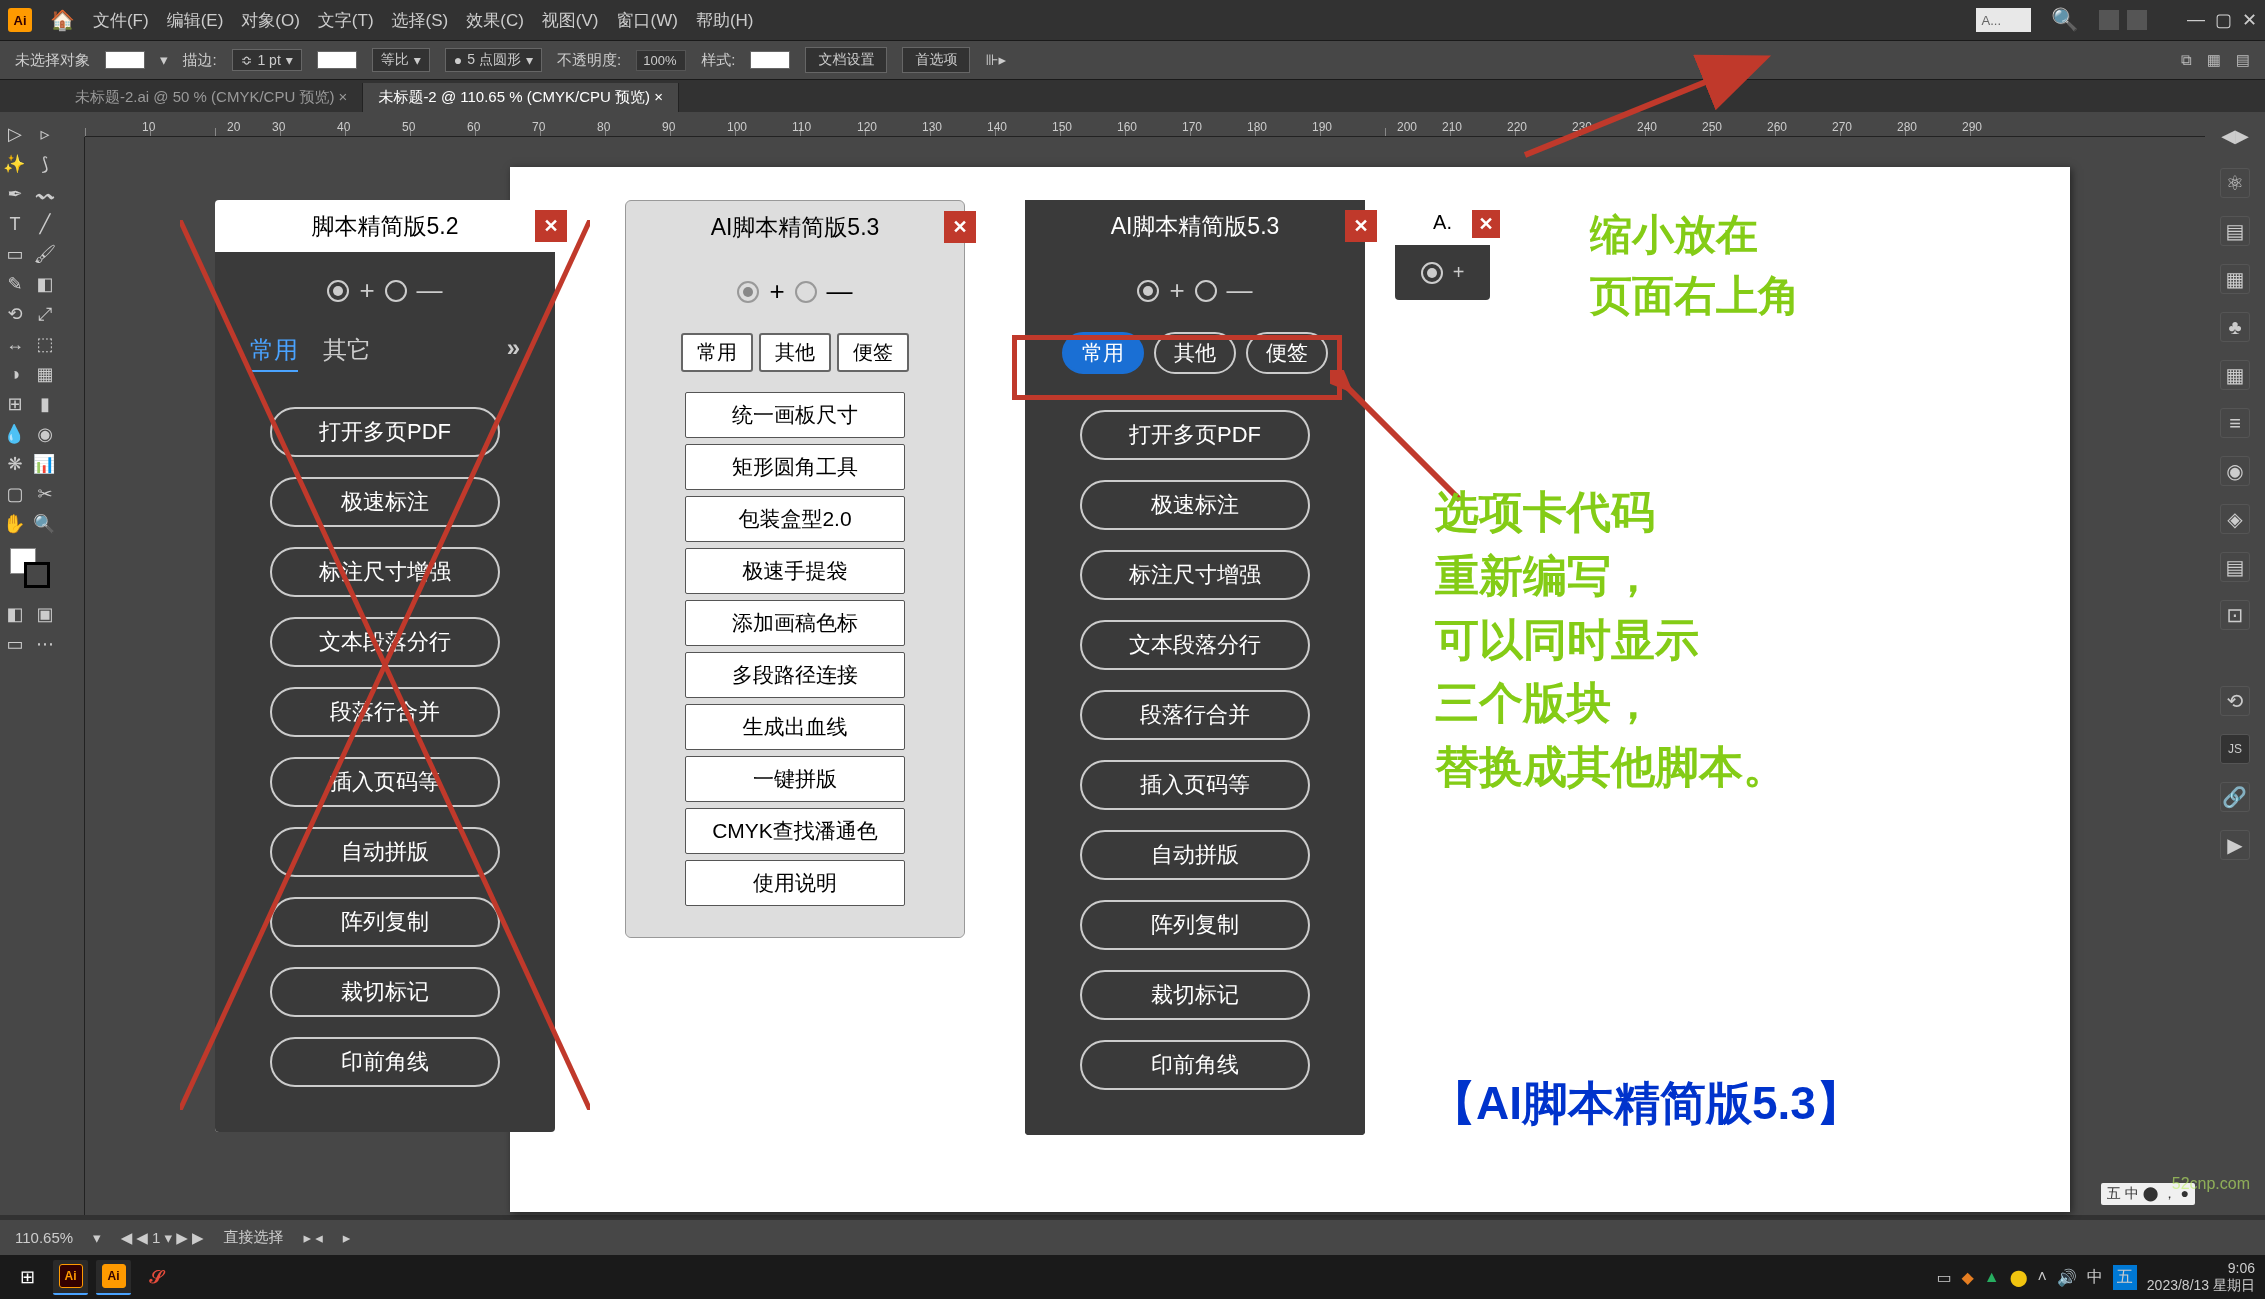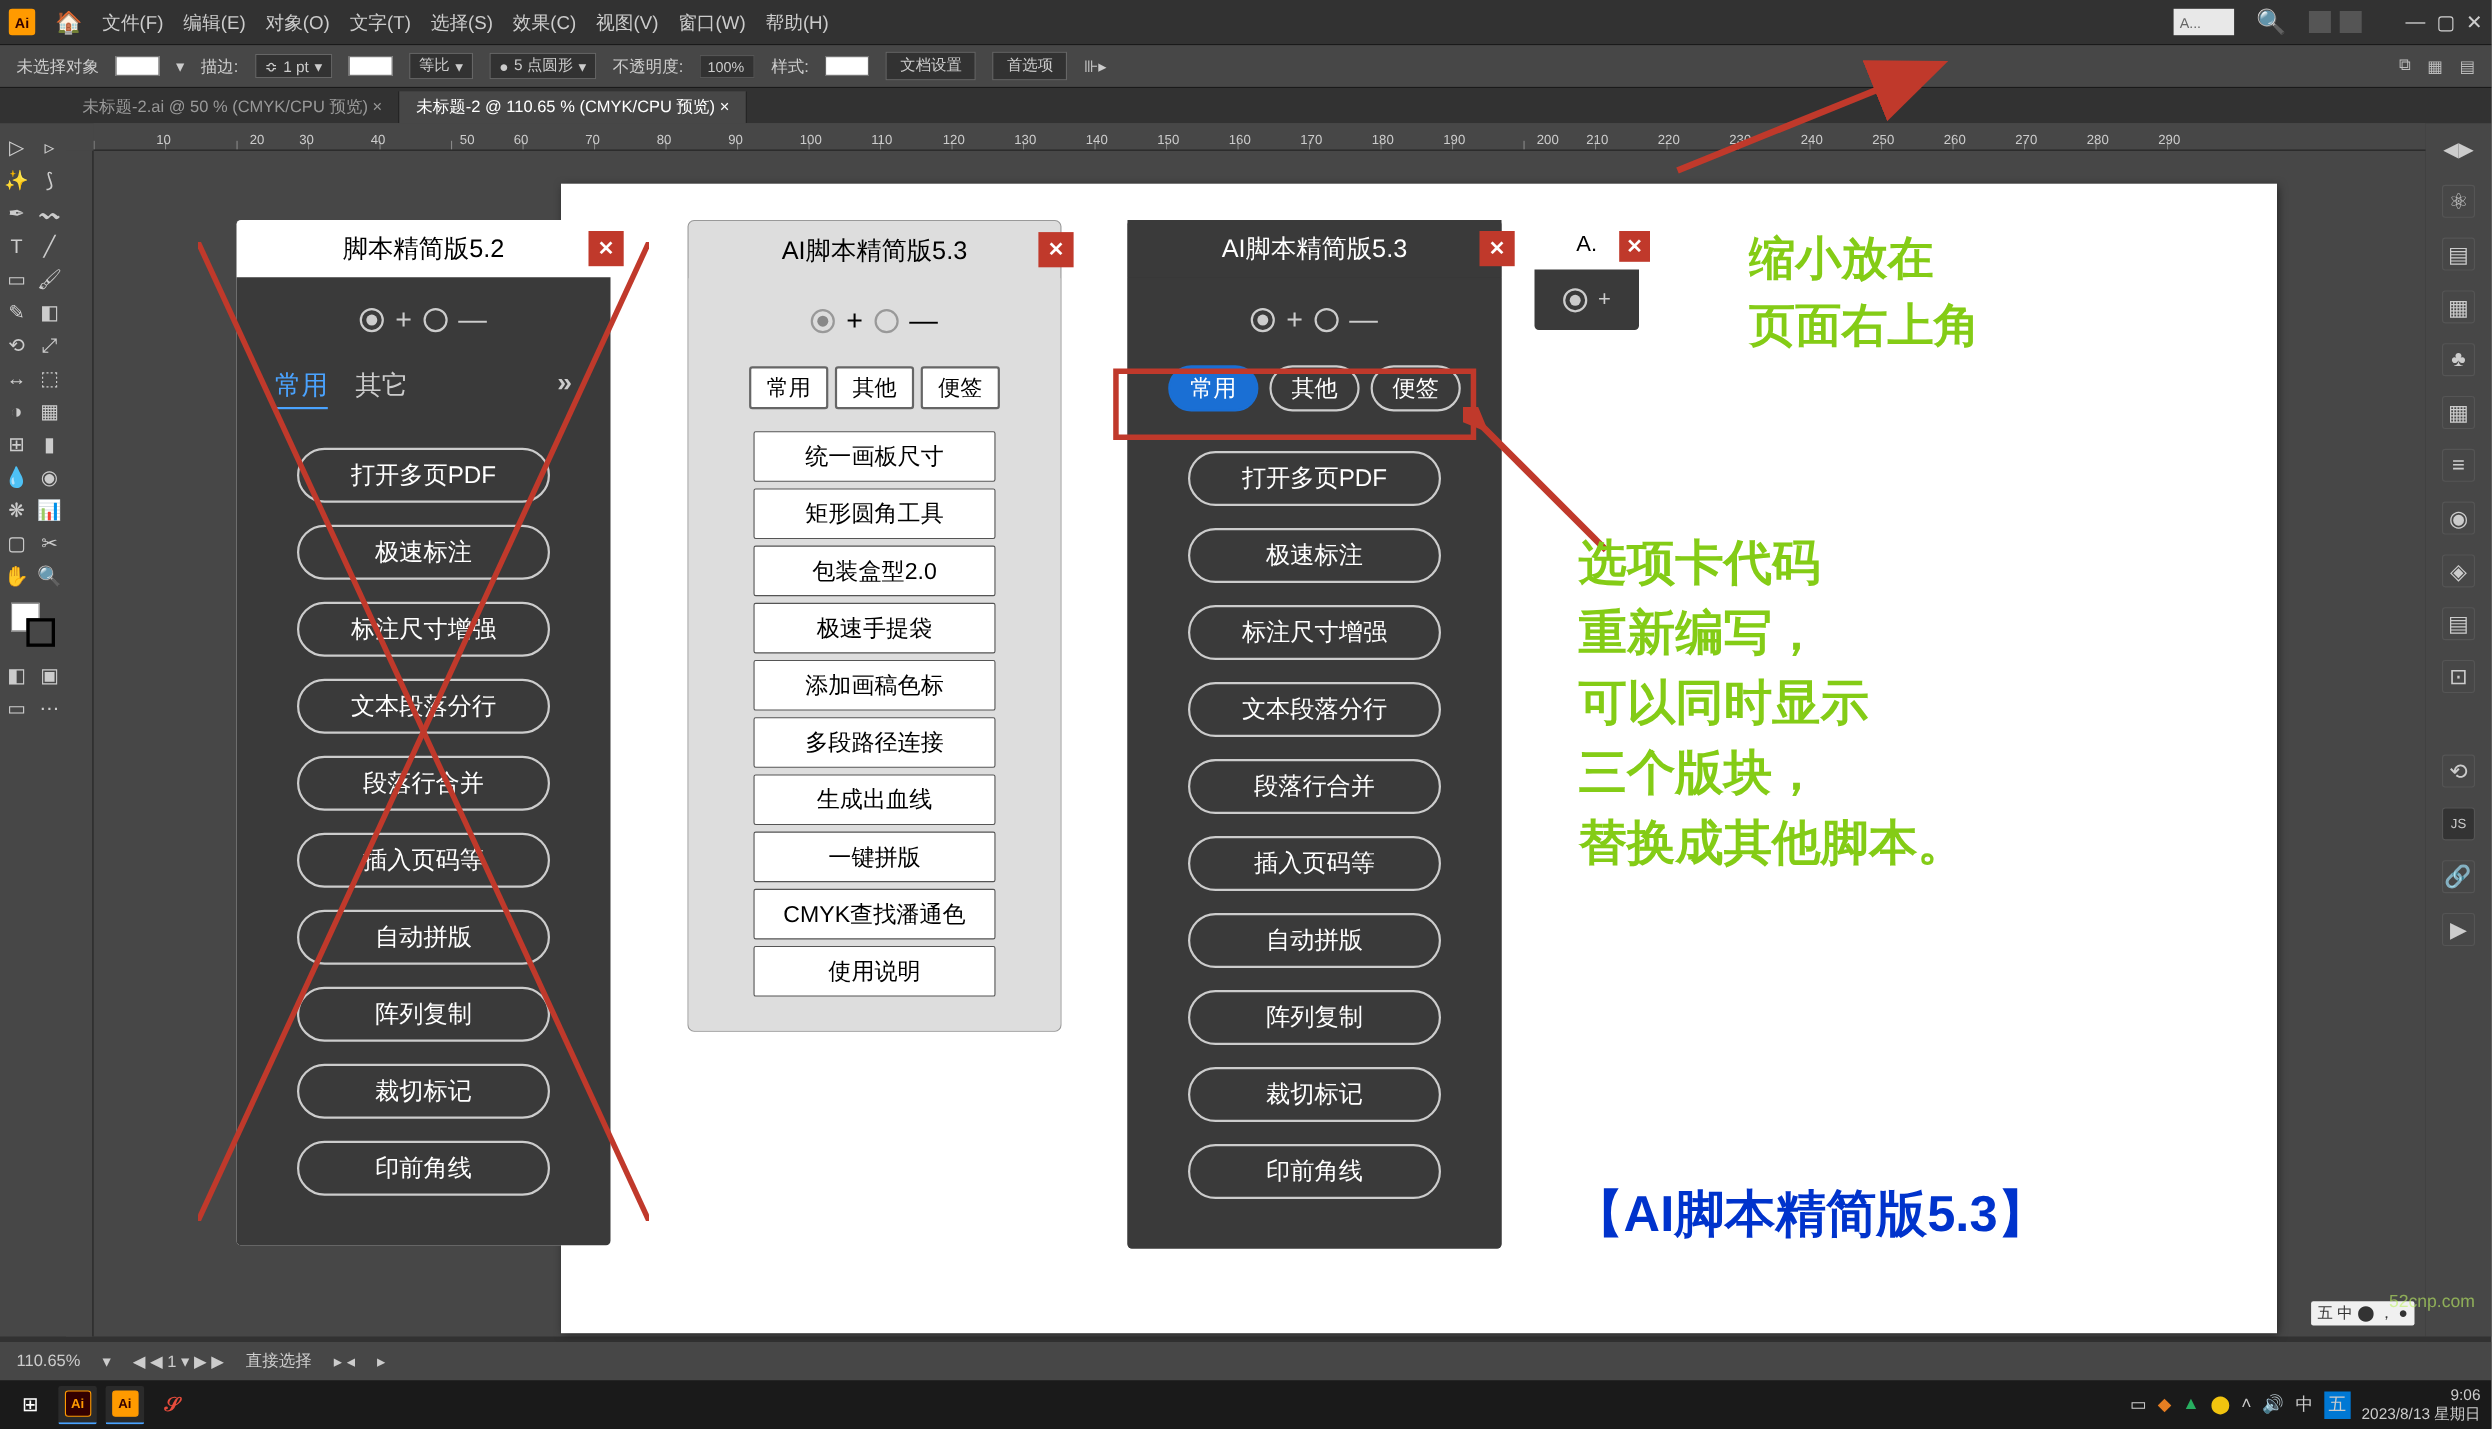--- a/index.html
+++ b/index.html
@@ -246,21 +246,21 @@
         <div class="ruler-tick" style="left: 0px;"></div>
         <div class="ruler-tick" style="left: 65px;"></div>
         <div class="ruler-label" style="left: 57px;">10</div>
         <div class="ruler-tick" style="left: 130px;"></div>
         <div class="ruler-label" style="left: 122px; margin-left: 20px;">20</div>
         <div class="ruler-tick" style="left: 195px;"></div>
         <div class="ruler-label" style="left: 187px;">30</div>
         <div class="ruler-tick" style="left: 260px;"></div>
         <div class="ruler-label" style="left: 252px;">40</div>
         <div class="ruler-tick" style="left: 325px;"></div>
-        <div class="ruler-label" style="left: 333px;">50</div>
+        <div class="ruler-label" style="left: 317px;">50</div>
         <div class="ruler-tick" style="left: 390px;"></div>
         <div class="ruler-label" style="left: 382px;">60</div>
         <div class="ruler-tick" style="left: 455px;"></div>
         <div class="ruler-label" style="left: 447px;">70</div>
         <div class="ruler-tick" style="left: 520px;"></div>
         <div class="ruler-label" style="left: 512px;">80</div>
         <div class="ruler-tick" style="left: 585px;"></div>
         <div class="ruler-label" style="left: 577px;">90</div>
         <div class="ruler-tick" style="left: 650px;"></div>
         <div class="ruler-label" style="left: 642px;">100</div>

